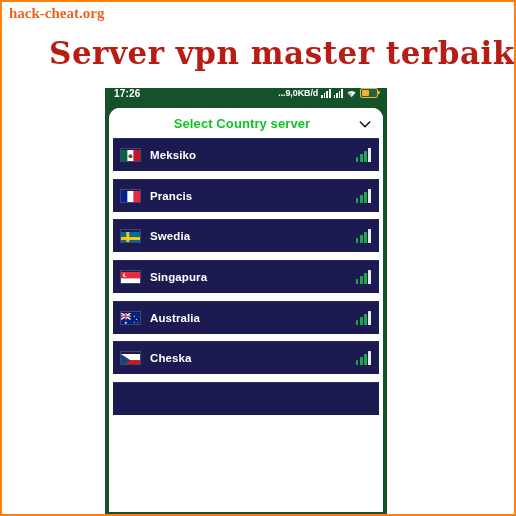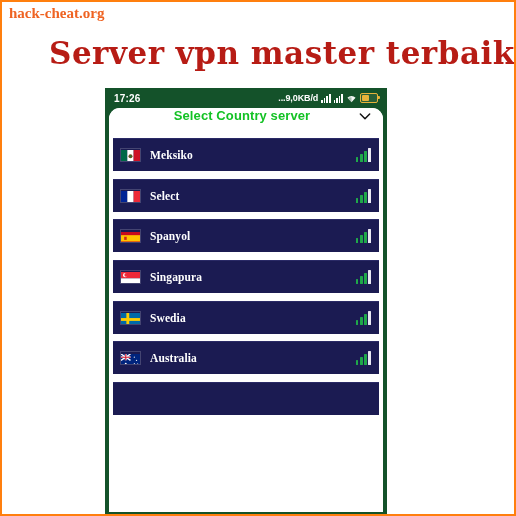--- a/index.html
+++ b/index.html
@@ -58,21 +58,21 @@
     height: 428px;
     background: #14522a;
     overflow: hidden;
   }
   
   #statusbar {
     position: relative;
     height: 20px;
     background: #14522a;
     display: flex;
-    align-items: center;
+    align-items: flex-start;
     padding: 0 9px;
     box-sizing: border-box;
   }
   #status-time {
     color: #ffffff;
     font-size: 10px;
     font-weight: bold;
     letter-spacing: 0.2px;
   }
   #status-right {
@@ -128,20 +128,21 @@
     top: 20px;
     width: 274px;
     height: 404px;
     background: #ffffff;
     border-radius: 11px 11px 0 0;
     overflow: hidden;
   }
   #app-header {
     height: 31px;
     display: flex;
+    align-items: center;
     padding: 0 10px 0 0;
     box-sizing: border-box;
     background: #ffffff;
     position: relative;
   }
   #app-title {
     flex: 1;
     text-align: center;
     color: #13c224;
     font-size: 13px;
@@ -183,21 +184,20 @@
     box-sizing: border-box;
     overflow: hidden;
   }
   .cname {
     color: #ffffff;
     font-size: 11.5px;
     font-weight: bold;
     margin-left: 9px;
     letter-spacing: 0.1px;
     white-space: nowrap;
-    font-family: Liberation Serif, serif;
   }
   .bars {
     margin-left: auto;
     display: flex;
     align-items: flex-end;
     gap: 1.6px;
     height: 14px;
   }
   .bars b {
     display: block;
@@ -270,64 +270,50 @@
               <b></b>
               <b></b>
             </span>
           </div>
           <div class="row">
             <span class="flag"><svg viewBox="0 0 30 20" preserveAspectRatio="none">
                 <rect width="10" height="20" fill="#002395"></rect>
                 <rect x="10" width="10" height="20" fill="#ffffff"></rect>
                 <rect x="20" width="10" height="20" fill="#ed2939"></rect>
               </svg></span>
-            <span class="cname">Select</span>
-            <span class="bars">
-              <b></b>
-              <b></b>
-              <b></b>
-              <b></b>
-            </span>
-          </div>
-          <div class="row">
-            <span class="flag"><svg viewBox="0 0 30 20" preserveAspectRatio="none">
-                <rect width="30" height="20" fill="#c60b1e"></rect>
-                <rect y="5" width="30" height="10" fill="#ffc400"></rect>
-                <rect x="5" y="7.5" width="4" height="5" fill="#c60b1e" opacity="0.85"></rect>
-              </svg></span>
-            <span class="cname">Spanyol</span>
+            <span class="cname">Prancis</span>
+            <span class="bars">
+              <b></b>
+              <b></b>
+              <b></b>
+              <b></b>
+            </span>
+          </div>
+          <div class="row">
+            <span class="flag"><svg viewBox="0 0 30 20" preserveAspectRatio="none">
+                <rect width="30" height="20" fill="#006aa7"></rect>
+                <rect y="8" width="30" height="4.5" fill="#fecc00"></rect>
+                <rect x="8.5" width="4.5" height="20" fill="#fecc00"></rect>
+              </svg></span>
+            <span class="cname">Swedia</span>
             <span class="bars">
               <b></b>
               <b></b>
               <b></b>
               <b></b>
             </span>
           </div>
           <div class="row">
             <span class="flag"><svg viewBox="0 0 30 20" preserveAspectRatio="none">
                 <rect width="30" height="10" fill="#ed2939"></rect>
                 <rect y="10" width="30" height="10" fill="#ffffff"></rect>
                 <circle cx="6.5" cy="5" r="3.3" fill="#ffffff"></circle>
                 <circle cx="8.3" cy="4.6" r="3" fill="#ed2939"></circle>
               </svg></span>
             <span class="cname">Singapura</span>
-            <span class="bars">
-              <b></b>
-              <b></b>
-              <b></b>
-              <b></b>
-            </span>
-          </div>
-          <div class="row">
-            <span class="flag"><svg viewBox="0 0 30 20" preserveAspectRatio="none">
-                <rect width="30" height="20" fill="#006aa7"></rect>
-                <rect y="8" width="30" height="4.5" fill="#fecc00"></rect>
-                <rect x="8.5" width="4.5" height="20" fill="#fecc00"></rect>
-              </svg></span>
-            <span class="cname">Swedia</span>
             <span class="bars">
               <b></b>
               <b></b>
               <b></b>
               <b></b>
             </span>
           </div>
           <div class="row">
             <span class="flag"><svg viewBox="0 0 30 20" preserveAspectRatio="none">
                 <rect width="30" height="20" fill="#00247d"></rect>
@@ -344,19 +330,33 @@
               </svg></span>
             <span class="cname">Australia</span>
             <span class="bars">
               <b></b>
               <b></b>
               <b></b>
               <b></b>
             </span>
           </div>
           <div class="row">
+            <span class="flag"><svg viewBox="0 0 30 20" preserveAspectRatio="none">
+                <rect width="30" height="10" fill="#ffffff"></rect>
+                <rect y="10" width="30" height="10" fill="#d7141a"></rect>
+                <polygon points="0,0 15,10 0,20" fill="#11457e"></polygon>
+              </svg></span>
+            <span class="cname">Cheska</span>
+            <span class="bars">
+              <b></b>
+              <b></b>
+              <b></b>
+              <b></b>
+            </span>
+          </div>
+          <div class="row">
             <span class="cname"></span>
           </div>
         </div>
 
     </div>
   </div>
 </div>
 
 </body></html>

